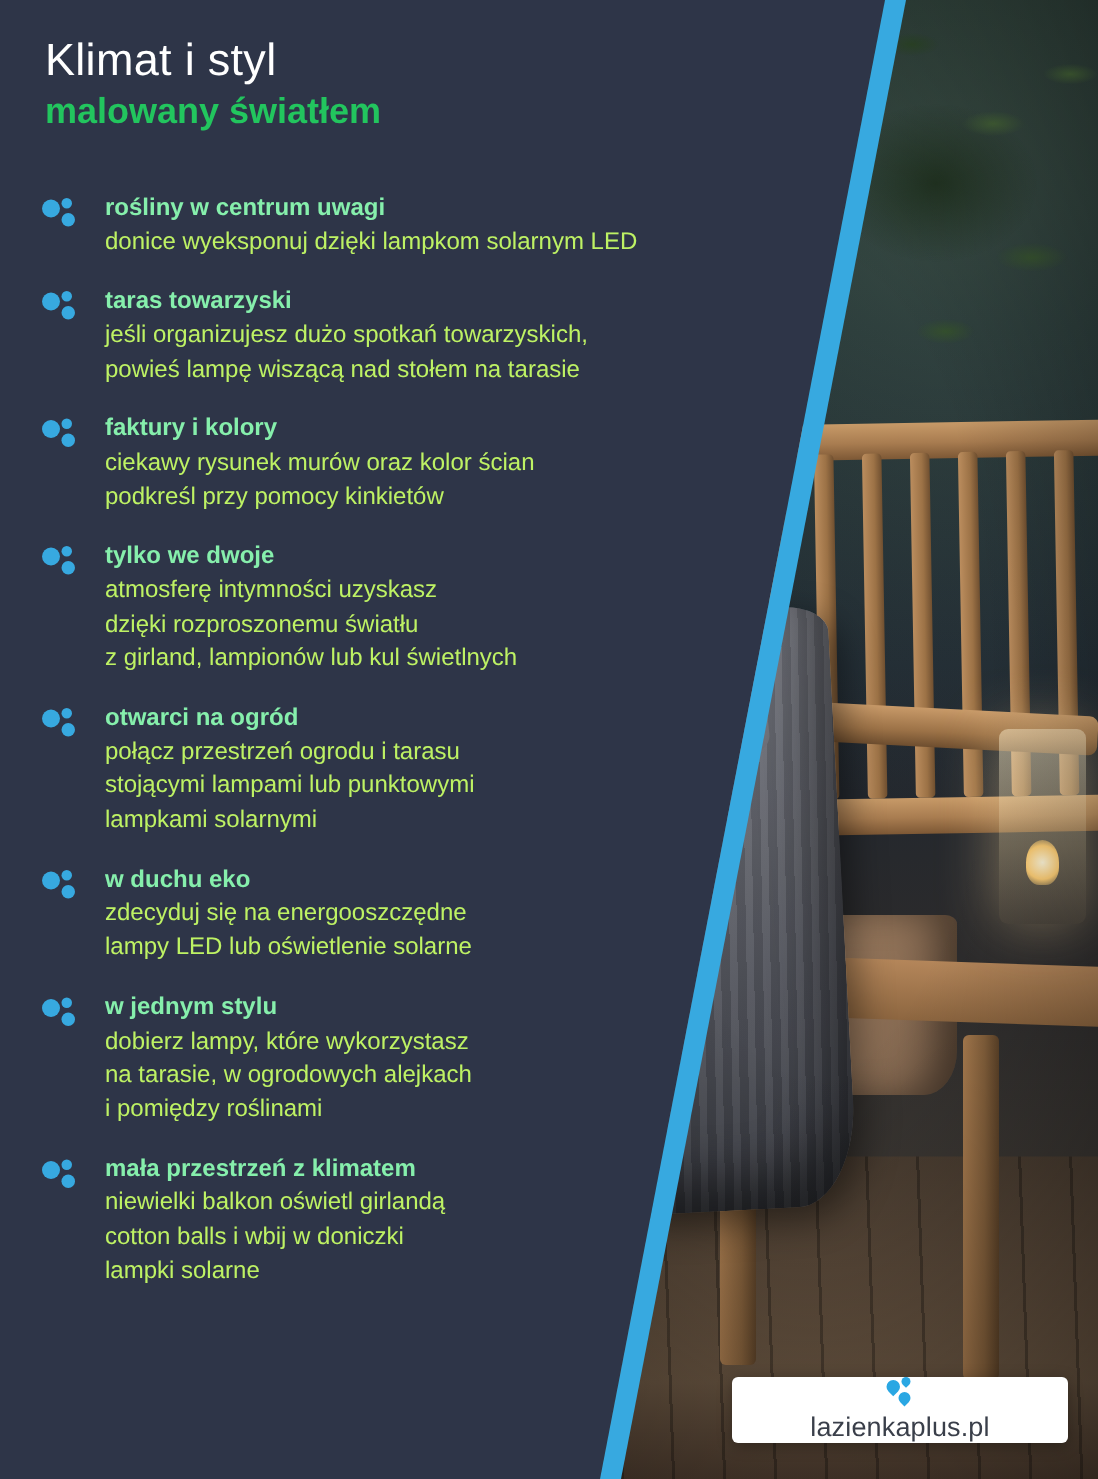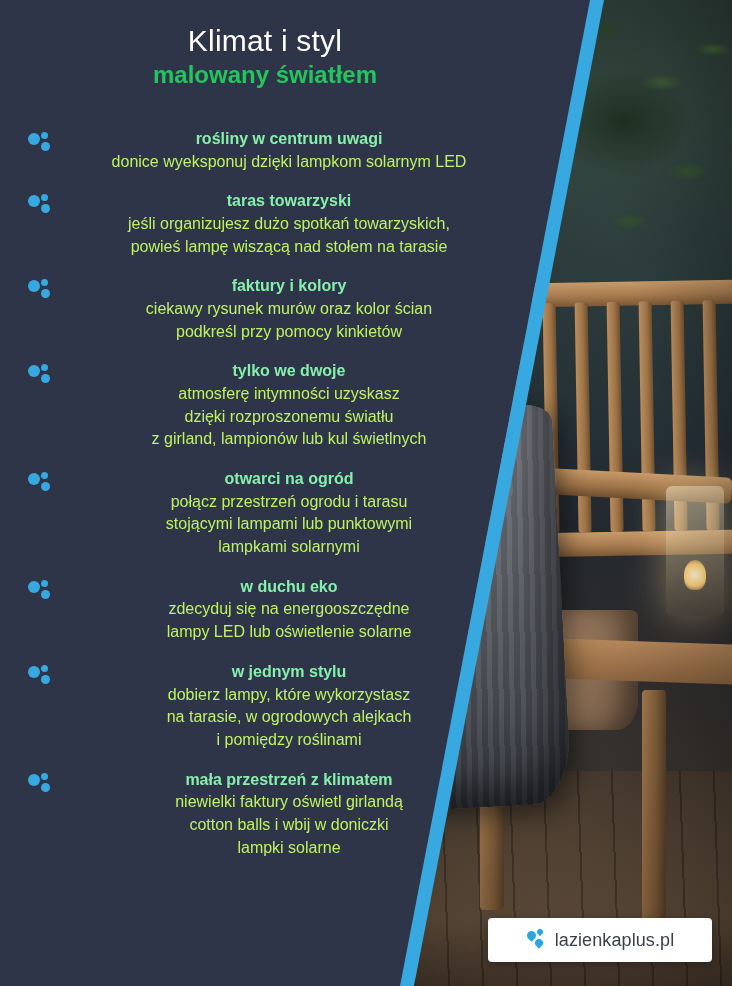--- a/index.html
+++ b/index.html
@@ -9,21 +9,20 @@
   }
   body {
     font-family: "Liberation Sans", sans-serif;
   }
   .poster {
     position: relative;
     width: 732px;
     height: 986px;
     overflow: hidden;
     background: #2b3245;
-    text-align: center;
   }
 
   
   .photo {
     position: absolute;
     top: 0;
     right: 0;
     width: 420px;
     height: 986px;
     overflow: hidden;
@@ -273,20 +272,21 @@
     bottom: 24px;
     width: 224px;
     height: 44px;
     background: #ffffff;
     border-radius: 4px;
     display: flex;
     align-items: center;
     justify-content: center;
     gap: 9px;
     box-shadow: 0 2px 10px rgba(0,0,0,0.3);
+    flex-direction: column;
   }
   .logo-mark {
     width: 20px;
     height: 22px;
     position: relative;
   }
   .logo-mark .drop {
     position: absolute;
     background: #2aa7e3;
     border-radius: 50% 50% 50% 0;
@@ -432,21 +432,21 @@
 i pomiędzy roślinami</div>
       </div>
 
       <div class="item">
         <span class="bullet">
           <span class="dot d1"></span>
             <span class="dot d2"></span>
             <span class="dot d3"></span>
         </span>
         <div class="item-title">mała przestrzeń z klimatem</div>
-        <div class="item-desc">niewielki faktury oświetl girlandą
+        <div class="item-desc">niewielki balkon oświetl girlandą
 cotton balls i wbij w doniczki
 lampki solarne</div>
       </div>
 
     </div>
 
     <div class="logo-badge">
       <span class="logo-mark">
         <span class="drop dr1"></span>
           <span class="drop dr2"></span>

